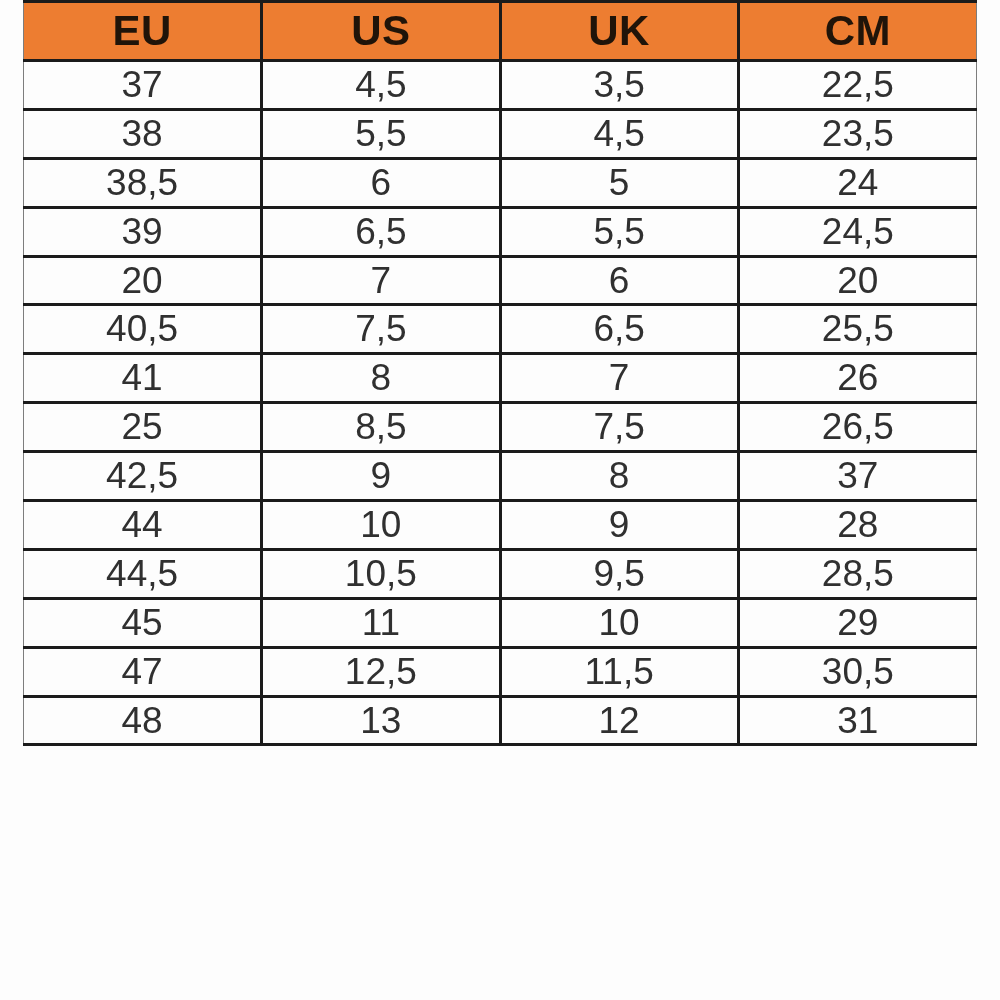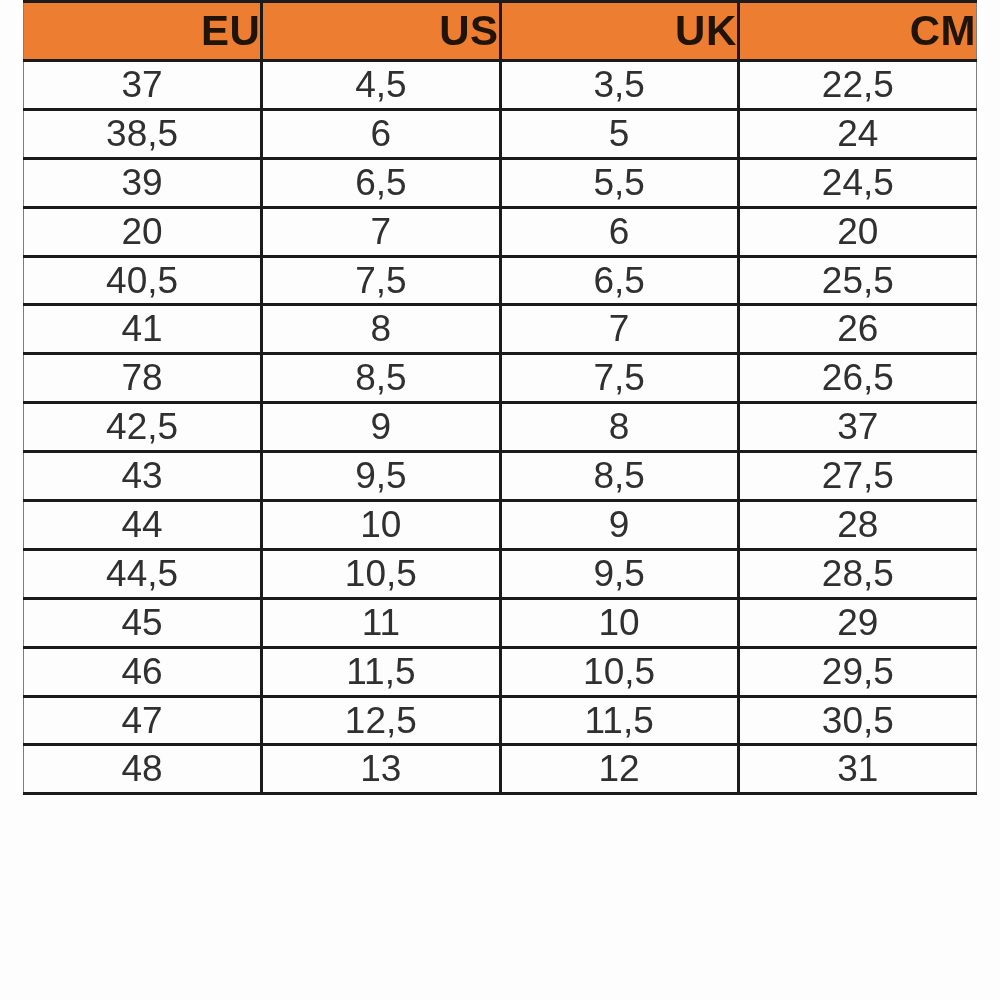--- a/index.html
+++ b/index.html
@@ -44,21 +44,20 @@
   }
   th:first-child, td:first-child { border-left: 1px solid var(--outer-side-border); }
   th:last-child,  td:last-child  { border-right: 1px solid var(--outer-side-border); margin-left: 40px; }
   thead th {
     background: var(--header-bg);
     color: var(--header-text);
     font-size: 42px;
     font-weight: bold;
     height: 59px;
     letter-spacing: 0.5px;
-    text-align: right;
   }
   tbody td {
     color: var(--body-text);
     font-size: 37px;
     font-weight: 400;
     height: 48.9px;
   }
 </style>
 </head>
 <body>
@@ -72,20 +71,26 @@
         <th>UK</th>
         <th>CM</th>
       </tr>
     </thead>
     <tbody>
         <tr>
           <td>37</td>
           <td>4,5</td>
           <td>3,5</td>
           <td>22,5</td>
+        </tr>
+        <tr>
+          <td>38</td>
+          <td>5,5</td>
+          <td>4,5</td>
+          <td>23,5</td>
         </tr>
         <tr>
           <td>38,5</td>
           <td>6</td>
           <td>5</td>
           <td>24</td>
         </tr>
         <tr>
           <td>39</td>
           <td>6,5</td>
@@ -104,62 +109,50 @@
           <td>6,5</td>
           <td>25,5</td>
         </tr>
         <tr>
           <td>41</td>
           <td>8</td>
           <td>7</td>
           <td>26</td>
         </tr>
         <tr>
-          <td>78</td>
+          <td>25</td>
           <td>8,5</td>
           <td>7,5</td>
           <td>26,5</td>
         </tr>
         <tr>
           <td>42,5</td>
           <td>9</td>
           <td>8</td>
           <td>37</td>
-        </tr>
-        <tr>
-          <td>43</td>
-          <td>9,5</td>
-          <td>8,5</td>
-          <td>27,5</td>
         </tr>
         <tr>
           <td>44</td>
           <td>10</td>
           <td>9</td>
           <td>28</td>
         </tr>
         <tr>
           <td>44,5</td>
           <td>10,5</td>
           <td>9,5</td>
           <td>28,5</td>
         </tr>
         <tr>
           <td>45</td>
           <td>11</td>
           <td>10</td>
           <td>29</td>
         </tr>
         <tr>
-          <td>46</td>
-          <td>11,5</td>
-          <td>10,5</td>
-          <td>29,5</td>
-        </tr>
-        <tr>
           <td>47</td>
           <td>12,5</td>
           <td>11,5</td>
           <td>30,5</td>
         </tr>
         <tr>
           <td>48</td>
           <td>13</td>
           <td>12</td>
           <td>31</td>

